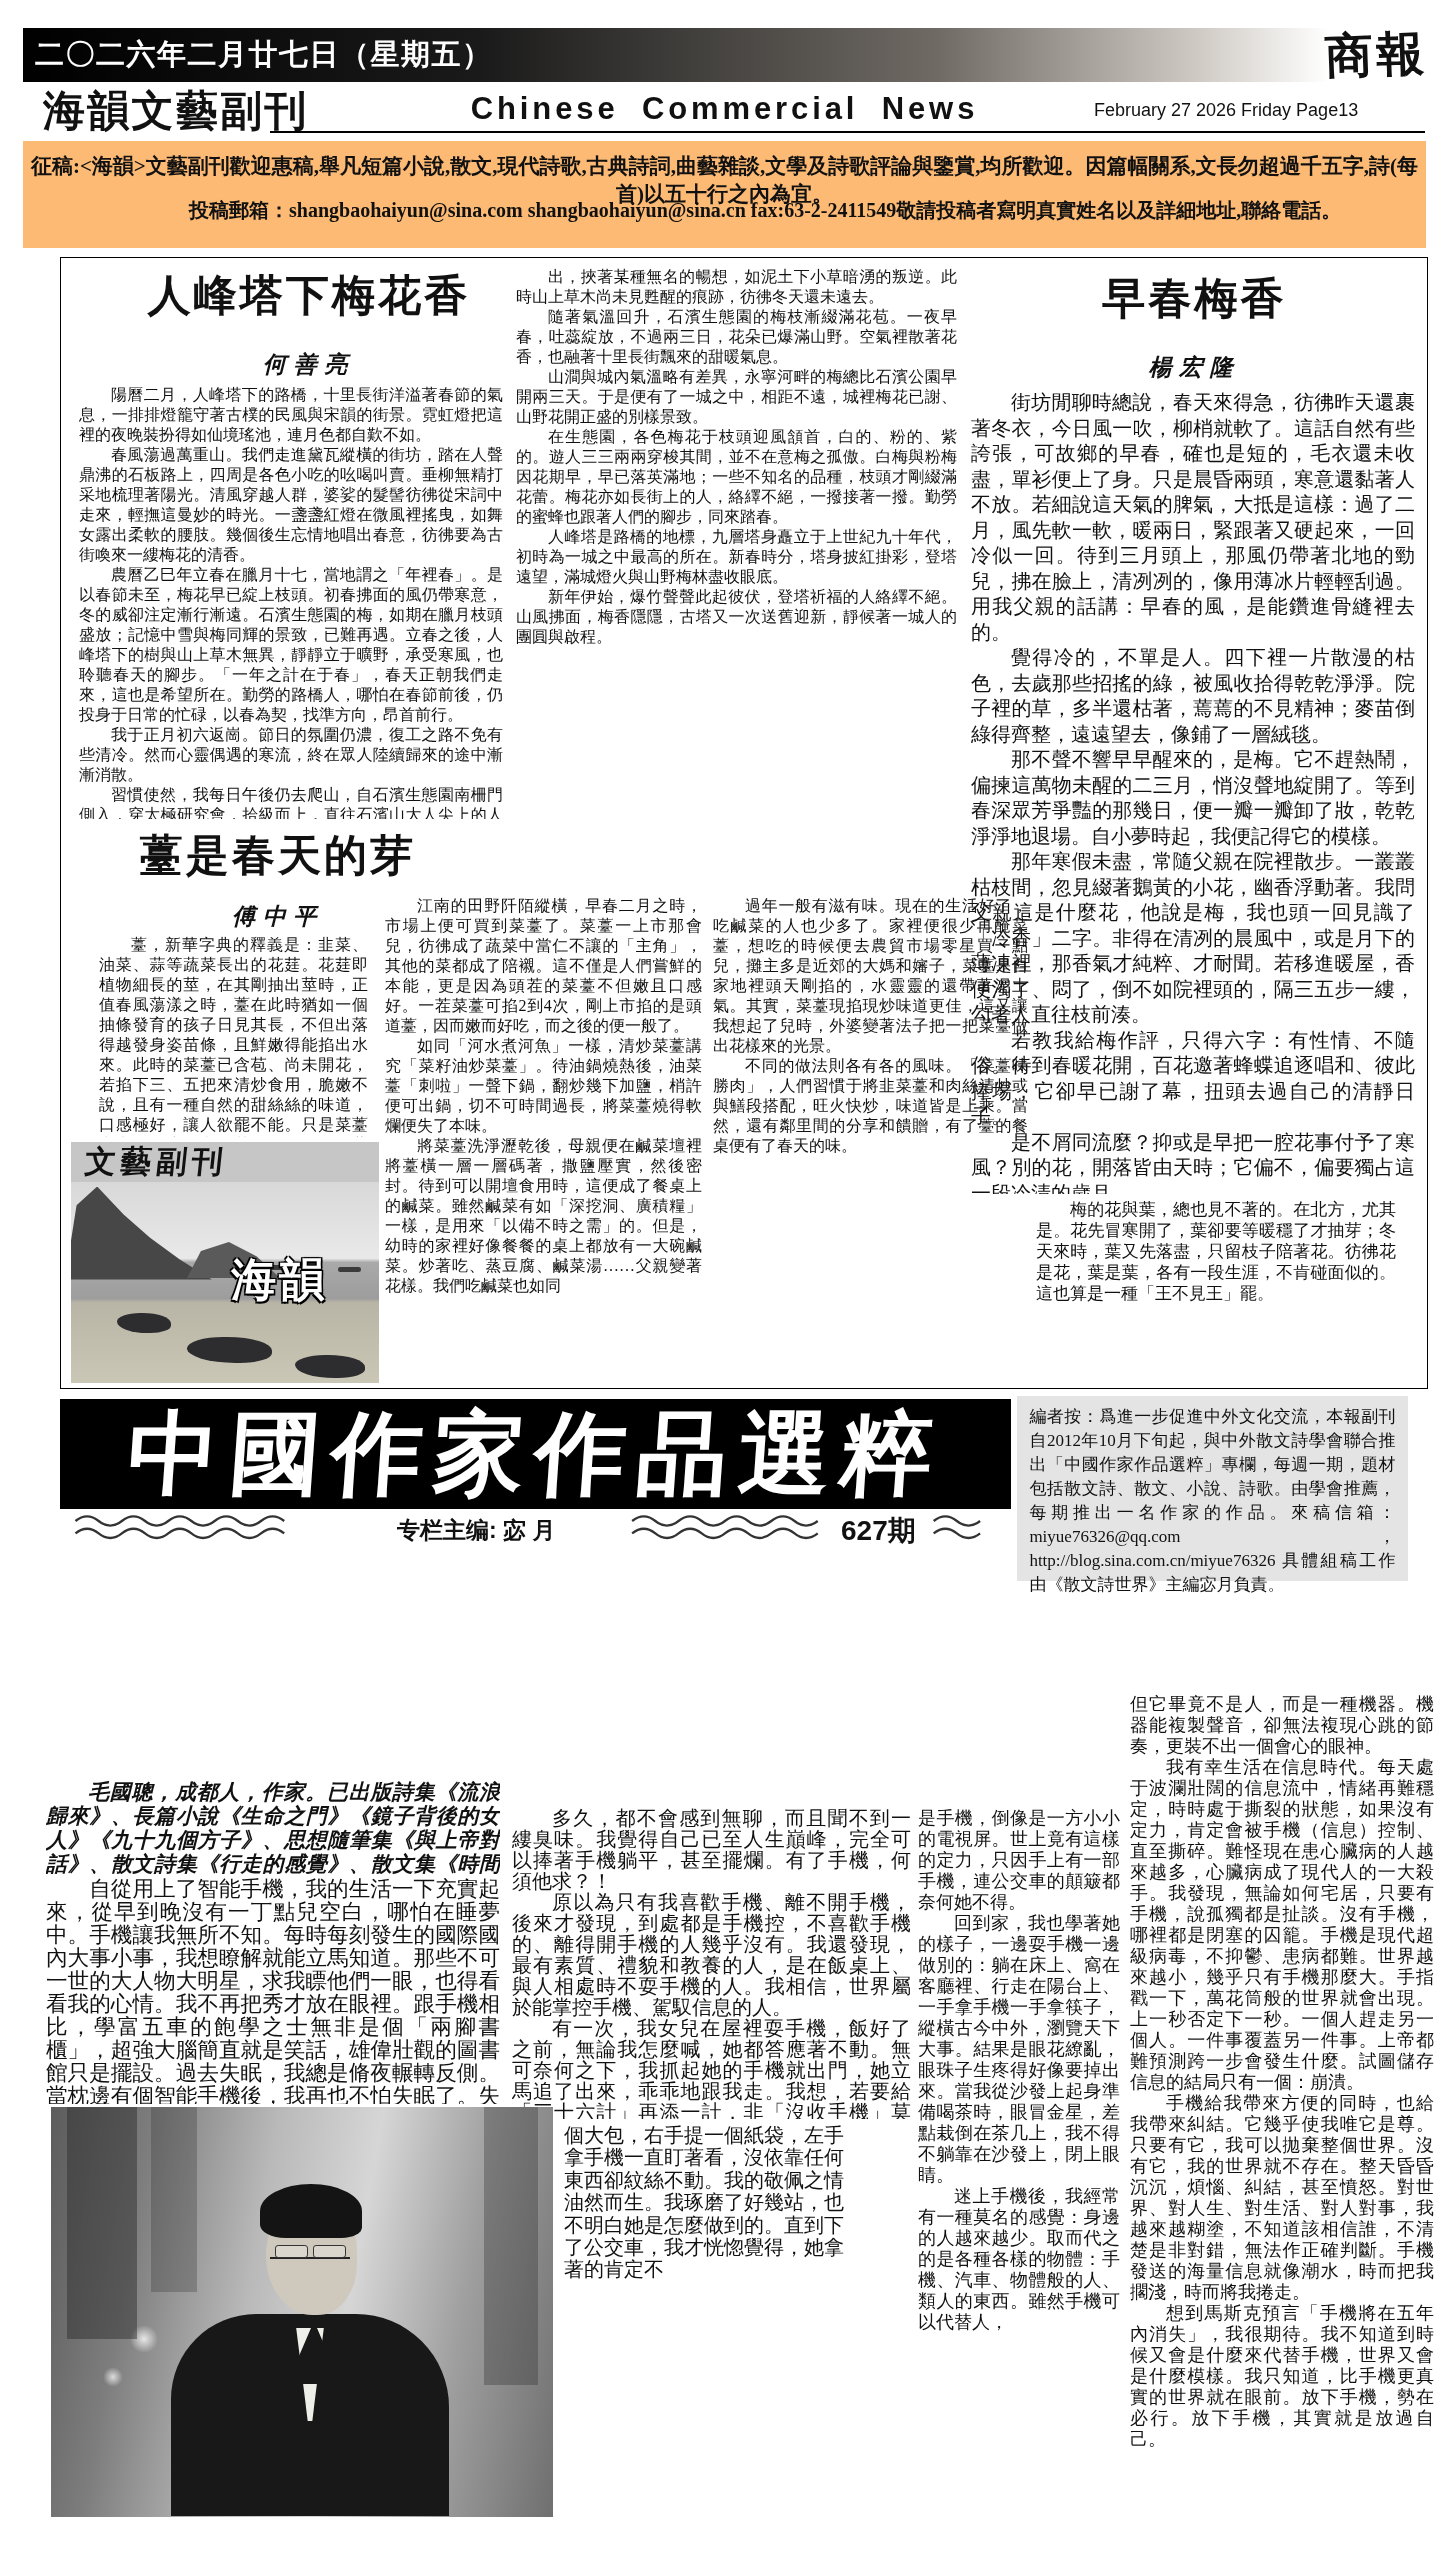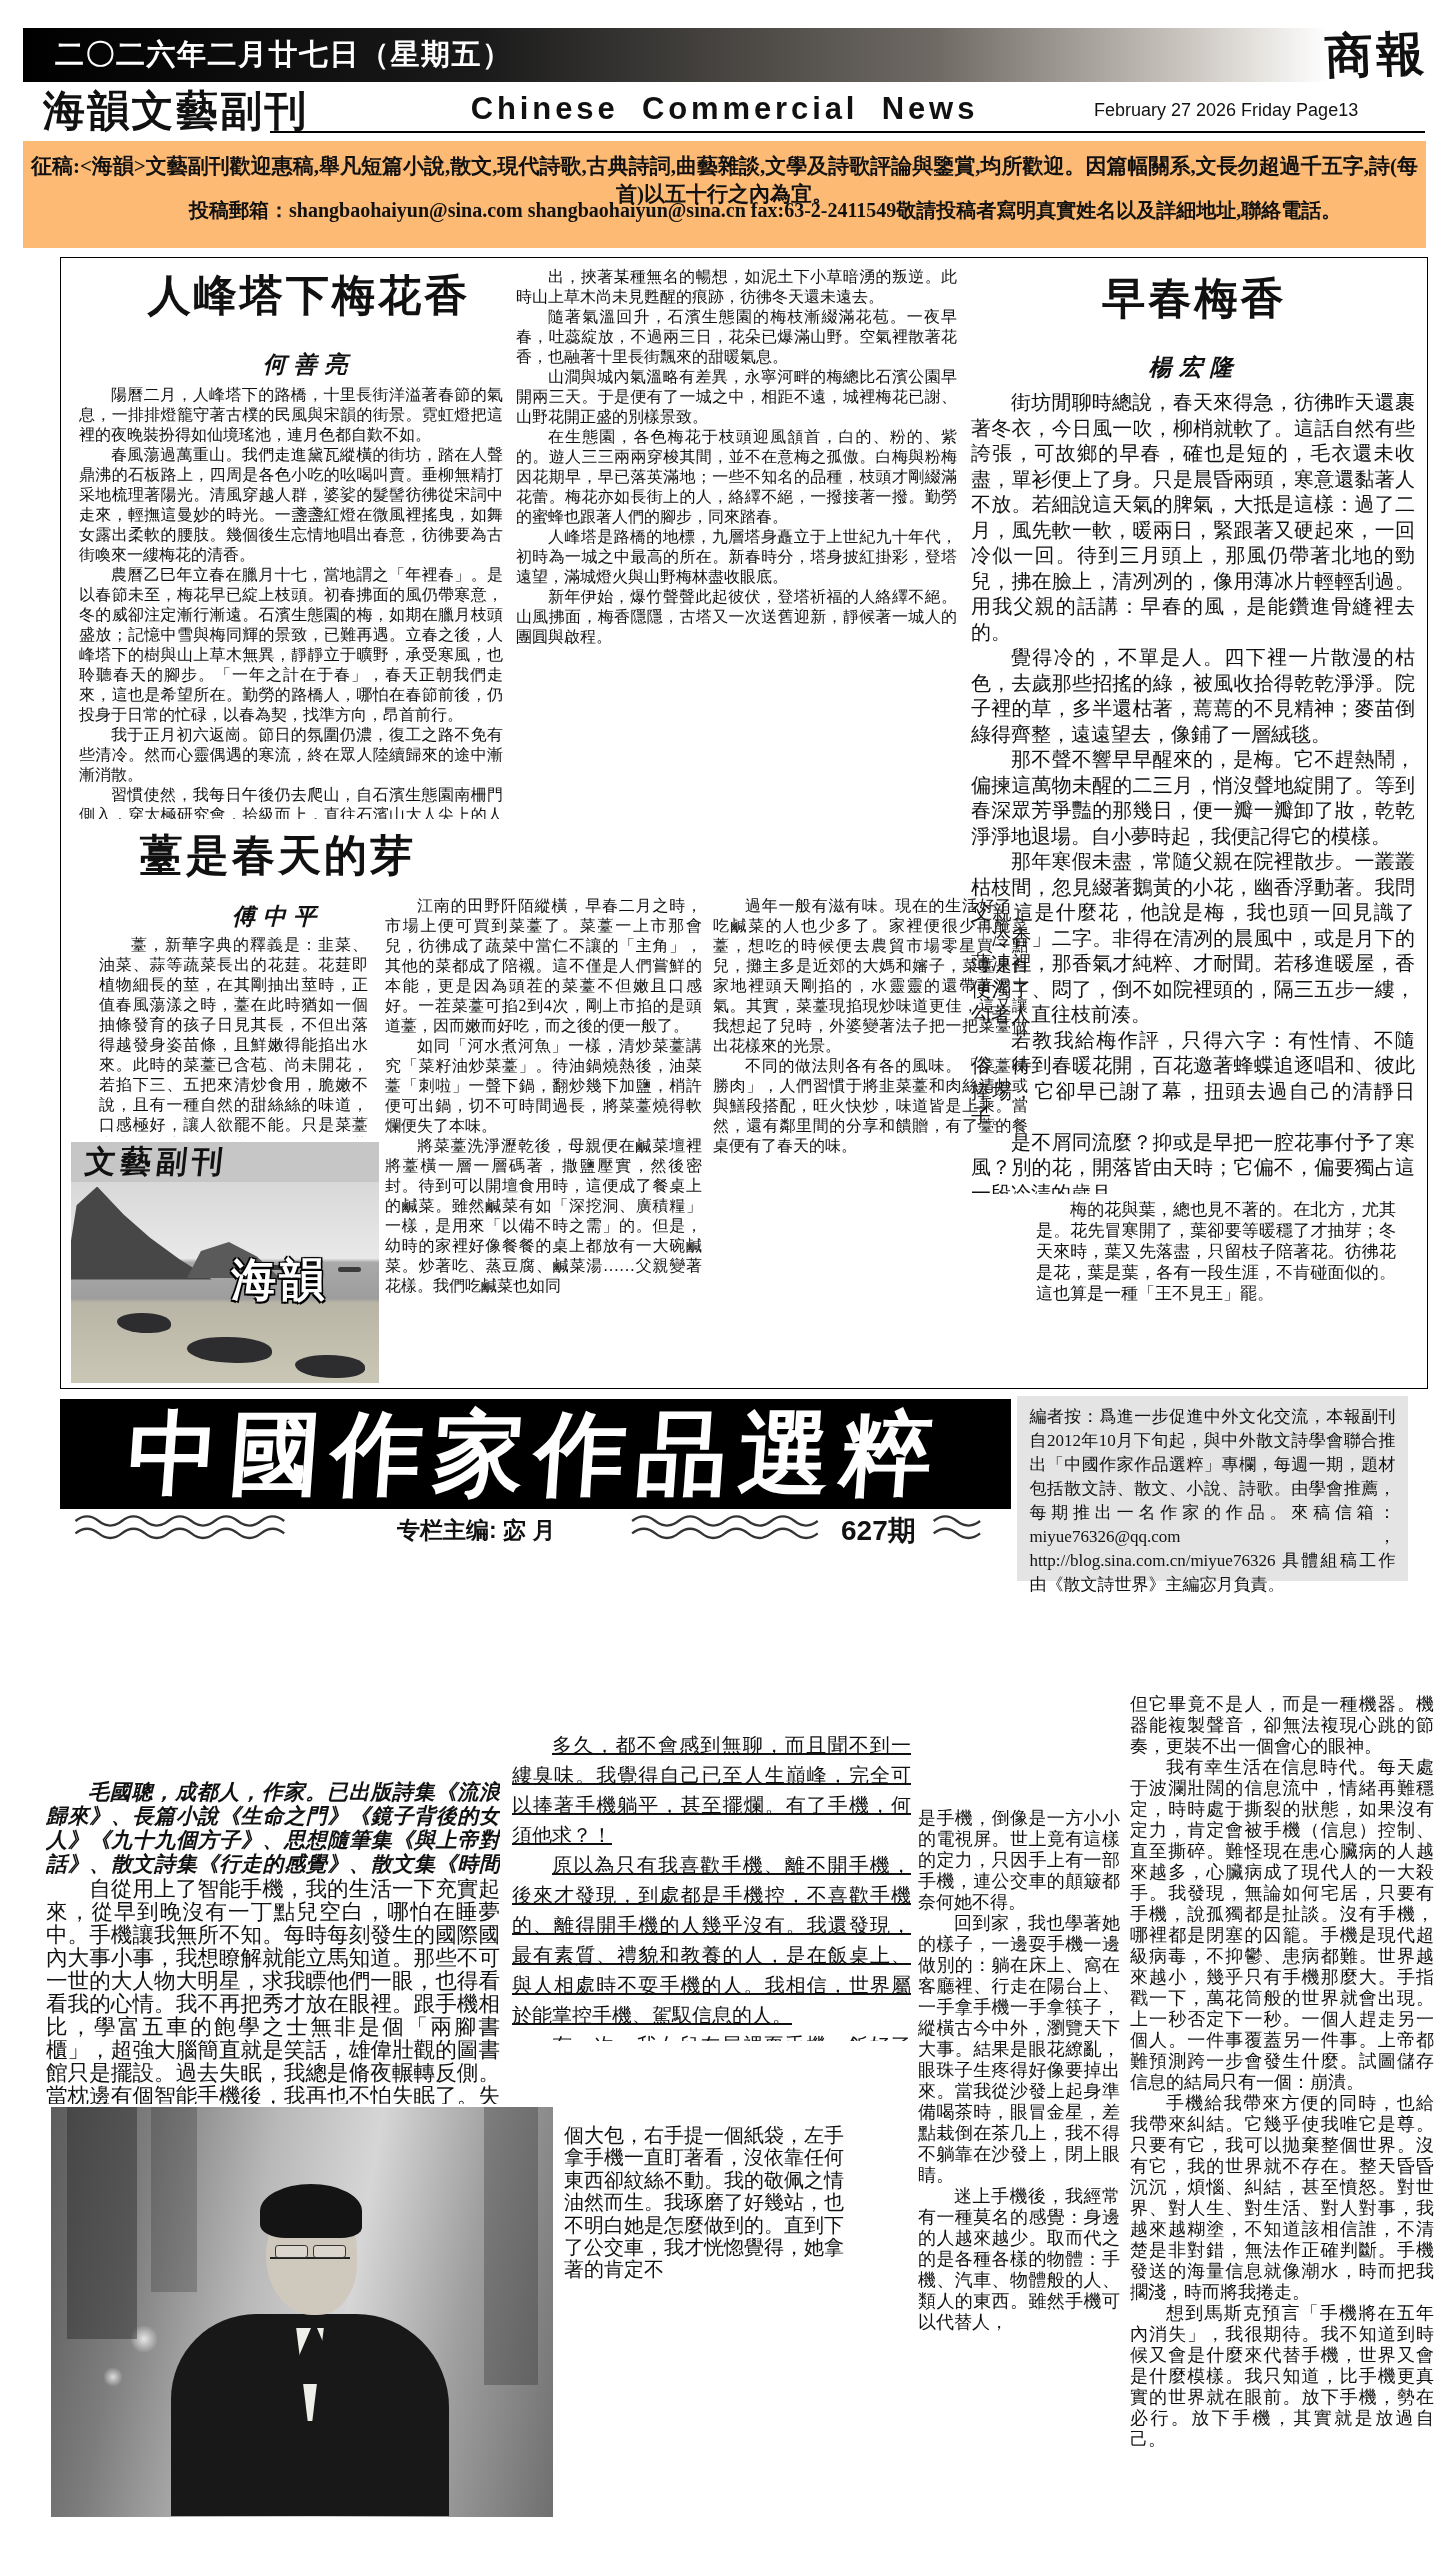--- a/index.html
+++ b/index.html
@@ -4,21 +4,21 @@
 <style>
   html,body{margin:0;padding:0;background:#e9e9e9;}
   .page{position:relative;width:1449px;height:2550px;background:#ffffff;overflow:hidden;
         font-family:"Liberation Serif","DejaVu Serif",serif;color:#111;}
   .abs{position:absolute;}
   
   .datebar{left:23px;top:28px;width:1306px;height:54px;
      background:linear-gradient(to right,#000 0%,#1a1a1a 35%,#6f6a64 70%,#cfcac4 90%,#fff 100%);
      display:flex;align-items:center;}
   .datebar span{color:#fff;font-family:"Liberation Sans","DejaVu Sans",sans-serif;
-     font-weight:bold;font-size:29px;letter-spacing:1.5px;padding-left:32px;}
+     font-weight:bold;font-size:29px;letter-spacing:1.5px;padding-left:12px;}
   .brand{right:21.6px;top:23px;font-size:48px;font-weight:900;transform:rotate(-2deg);
      font-family:"DejaVu Serif","Liberation Serif",serif;letter-spacing:3.1px;}
   .supp-title{left:43px;top:83px;font-size:42px;font-weight:900;
      font-family:"Liberation Sans","DejaVu Sans",sans-serif;letter-spacing:2.3px;}
   .ccn{left:0;top:91px;width:1449px;text-align:center;font-size:31px;font-weight:bold;
      font-family:"Liberation Sans","DejaVu Sans",sans-serif;letter-spacing:3.9px;word-spacing:10.8px;}
   .date-en{left:1094px;top:100px;font-size:18px;font-family:"Liberation Sans","DejaVu Sans",sans-serif;}
   .rule{left:270px;top:131px;width:1155px;height:2.3px;background:#000;}
   
   .notice{left:23px;top:141px;width:1403px;height:107px;background:#fdba74;}
@@ -66,21 +66,21 @@
      font-family:"Liberation Sans","DejaVu Sans",sans-serif;}
   
   .ftitle{left:332px;top:1552px;width:788px;text-align:center;font-size:158px;line-height:1.15;
      font-weight:900;font-family:"Liberation Sans","DejaVu Sans",sans-serif;letter-spacing:4.6px;}
   .bio{left:46px;top:1780px;width:454px;height:94px;font-size:21px;line-height:24px;
      font-style:italic;font-weight:bold;text-align:justify;overflow:hidden;}
   .bio p{margin:0;text-indent:2em;}
   .fcol{position:absolute;text-align:justify;overflow:hidden;}
   .fcol p{margin:0;text-indent:2em;}
   .c1{left:46px;top:1878px;width:454px;height:226px;font-size:21.6px;line-height:23px;}
-  .c2{left:512px;top:1730px;width:399px;height:311px;font-size:20px;line-height:30px;text-decoration:underline;}
+  .c2{left:512px;top:1808px;width:399px;height:311px;font-size:20px;line-height:21px;}
   .b1{left:564px;top:2124px;width:280px;height:396px;font-size:20px;line-height:22.4px;}
   .c3{left:918px;top:1808px;width:202px;height:690px;font-size:18px;line-height:21px;}
   .c4{left:1130px;top:1694px;width:304px;height:831px;font-size:18px;line-height:21px;}
   
   .portrait{left:51px;top:2107px;width:502px;height:410px;overflow:hidden;
      background:
        radial-gradient(circle 20px at 93px 232px,#e8e8e8 0%,rgba(210,210,210,0) 70%),
        radial-gradient(circle 15.5px at 155px 255px,#e2e2e2 0%,rgba(210,210,210,0) 70%),
        radial-gradient(circle 14px at 62px 270px,#dddddd 0%,rgba(210,210,210,0) 70%),
        linear-gradient(100deg,#5c5c5c 0%,#7d7d7d 18%,#b9b9b9 40%,#d6d6d6 58%,#9f9f9f 78%,#6f6f6f 100%);}

